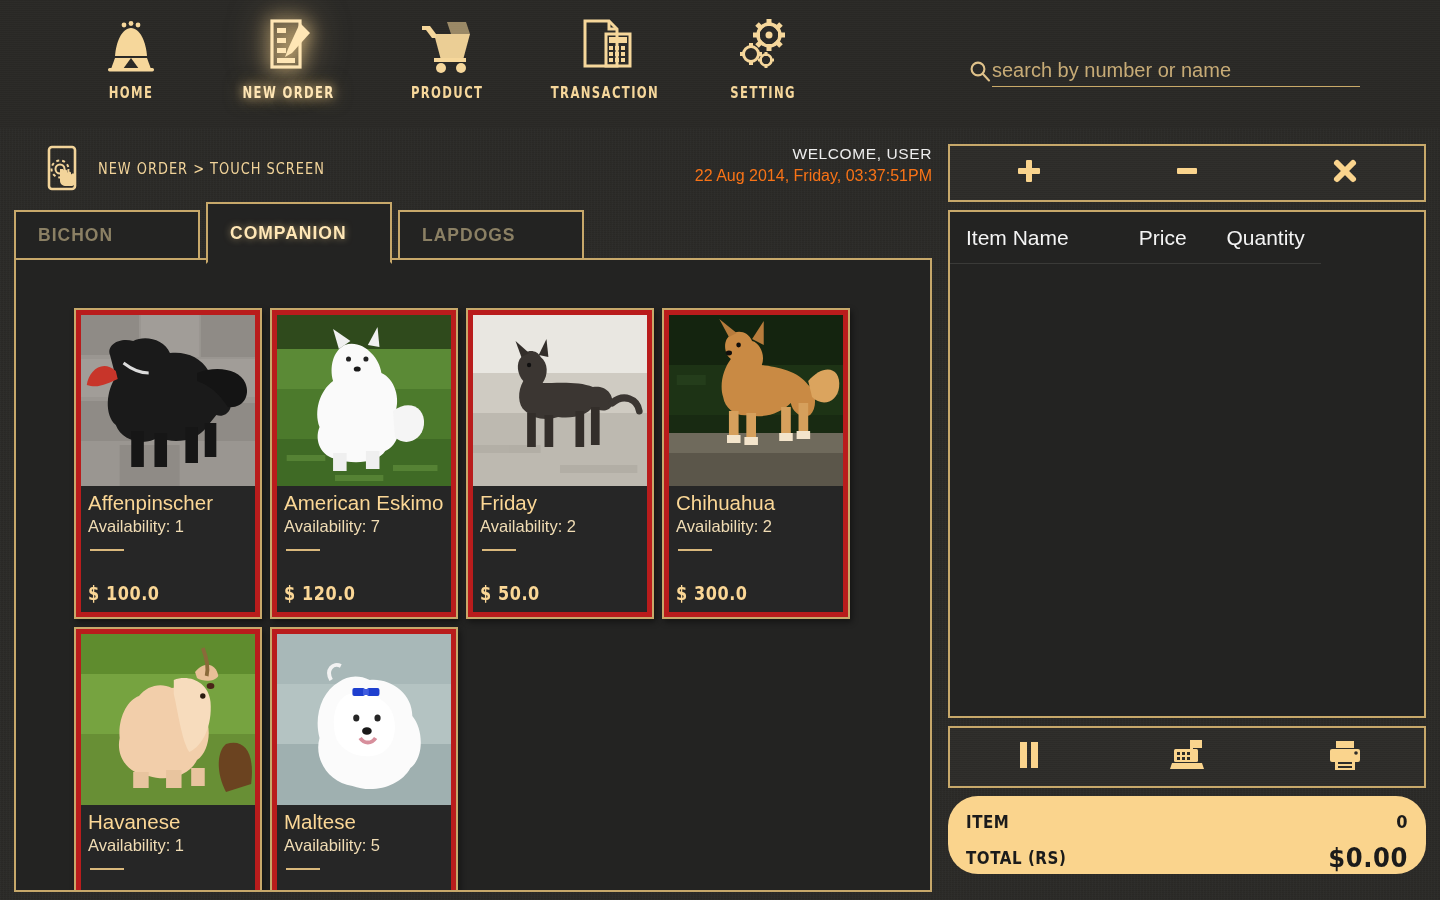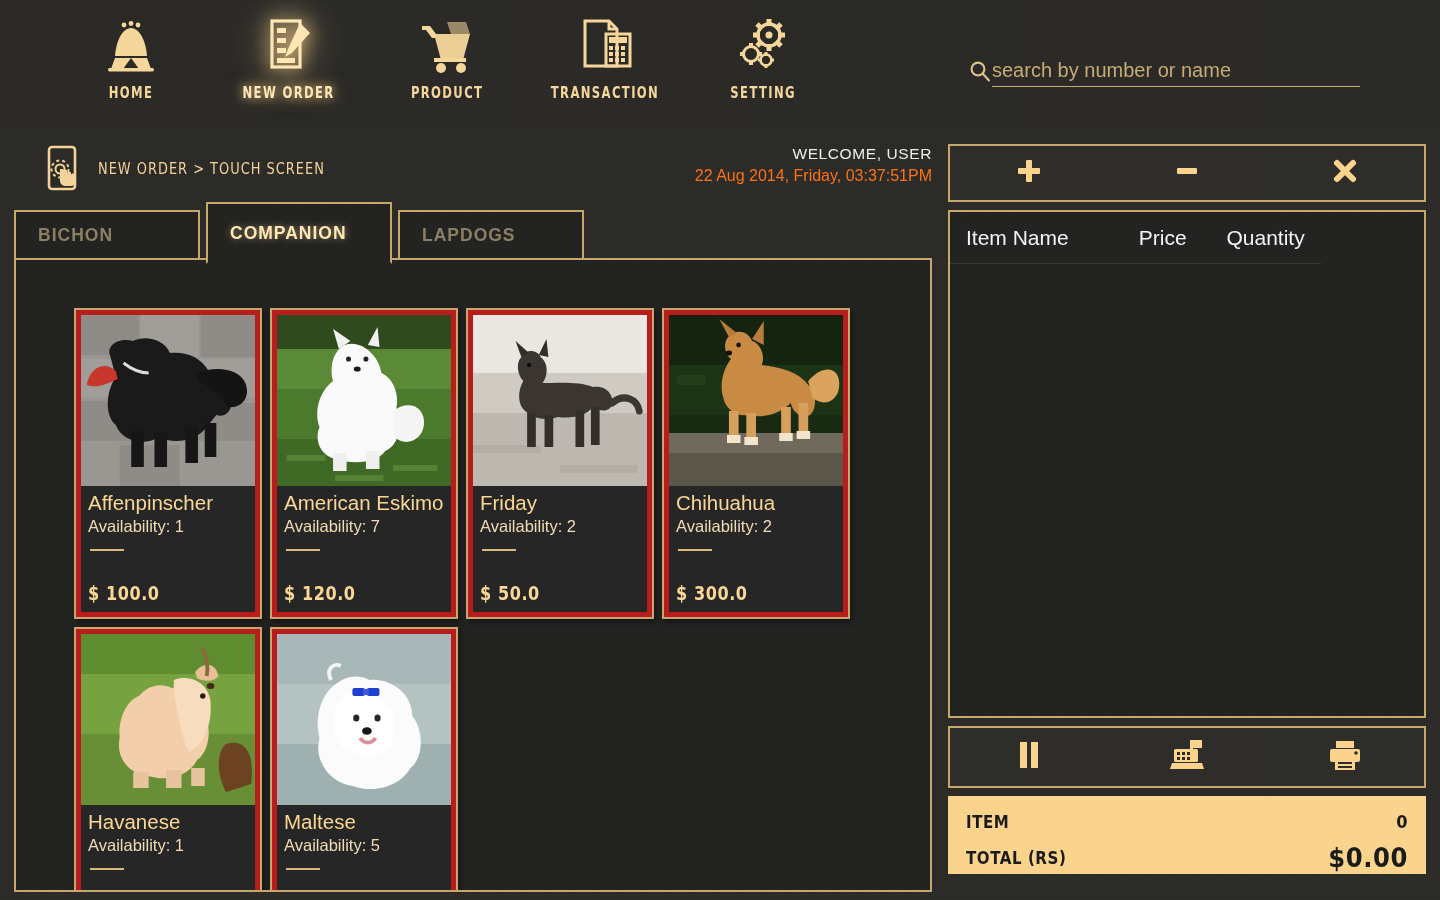--- a/index.html
+++ b/index.html
@@ -187,20 +187,21 @@
     border: 2px solid #c7a86a; background: #2d2c29;
     background-image: repeating-linear-gradient(0deg, rgba(255,255,255,0.014) 0px, rgba(255,255,255,0.014) 1px, rgba(0,0,0,0.02) 1px, rgba(0,0,0,0.02) 2px);
     display: flex; align-items: center;
   }
   .act-btn { flex: 1; display: flex; align-items: center; justify-content: center; cursor: pointer; }
 
   #totals {
     margin-top: 8px; height: 78px;
     background: #fad48d; color: #1b1b1b;
     padding: 8px 18px 6px 18px;
+    border-radius: 30px;
   }
   .total-row {
     display: flex; align-items: center; justify-content: space-between;
     font-family: "DejaVu Sans Condensed", "Liberation Sans Narrow", "Liberation Sans", sans-serif;
     font-weight: bold; letter-spacing: 0.6px;
   }
   .total-row.item { height: 34px; font-size: 18px; }
   .total-row.grand { height: 38px; font-size: 18px; }
   .total-row.grand .tval { font-size: 27px; }
   .total-row .tlab { transform: scaleX(0.93); transform-origin: left center; }

